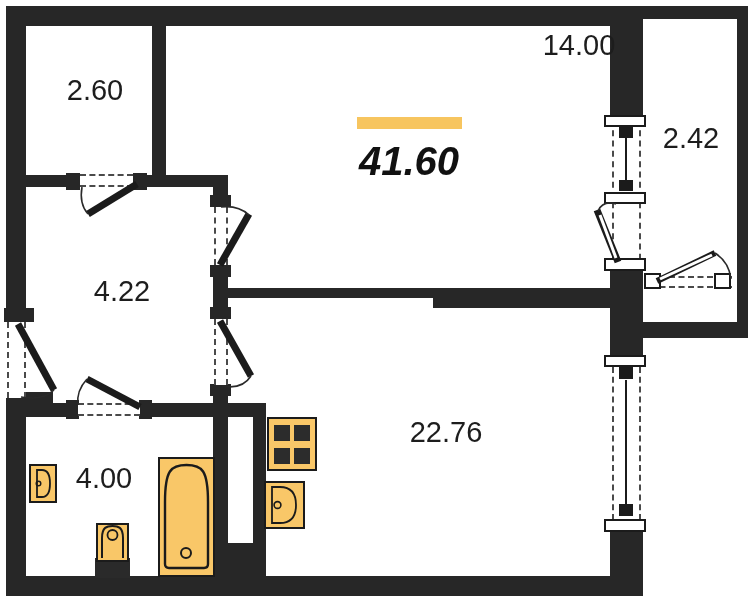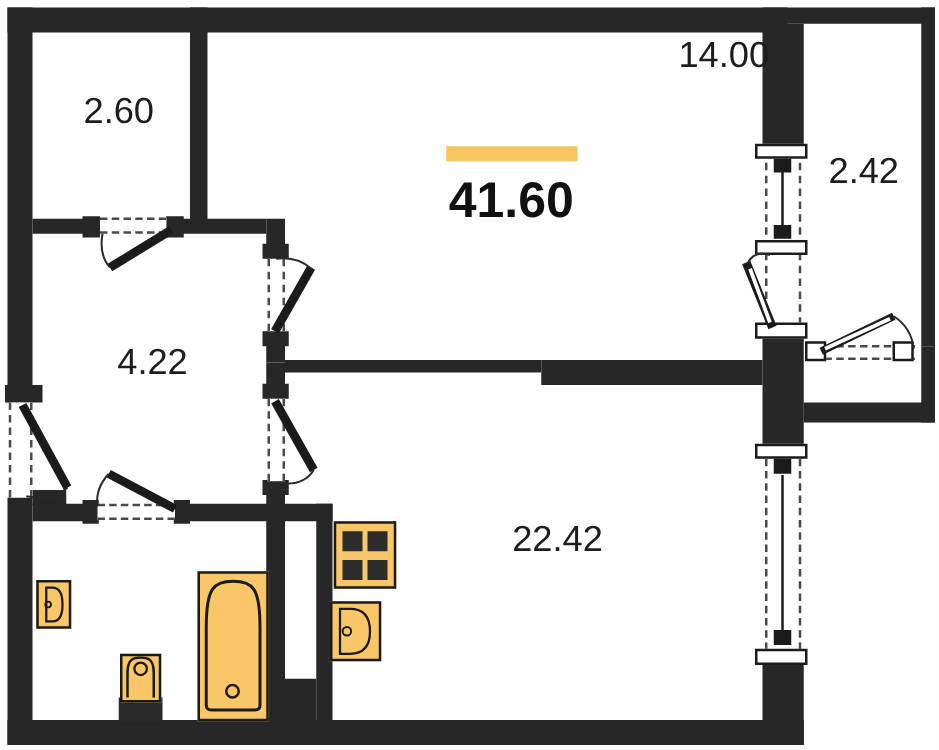--- a/index.html
+++ b/index.html
@@ -16,21 +16,21 @@
   .plate{position:absolute;box-sizing:border-box;background:#fff;border:2px solid var(--line,#1b1b1b);}
   .sq{position:absolute;background:var(--line,#1b1b1b);}
   .fixture{position:absolute;box-sizing:border-box;background:var(--fixture_fill,#F9C768);
     border:2px solid var(--line,#1b1b1b);}
   .fixture svg{position:absolute;left:0;top:0;}
   .burner{position:absolute;background:#2c2c2c;}
   .tank{position:absolute;background:#2a2a2a;}
   .rlabel{position:absolute;transform:translate(-50%,-50%);font-size:29px;
     color:#1d1d1d;white-space:nowrap;letter-spacing:0;}
   .total-num{position:absolute;transform:translate(-50%,-50%);font-size:40px;
-    font-weight:700;color:#111;white-space:nowrap;}
+    font-weight:700;color:#111;white-space:nowrap;font-style:italic;}
   .total-bar{position:absolute;background:var(--accent,#F7C55F);}
   svg.overlay{position:absolute;left:0;top:0;width:751px;height:600px;pointer-events:none;}
 </style>
 </head>
 <body>
 
 <div class="plan">
 
   <div class="wall" style="left:6px;top:6px;width:624px;height:20px"></div>
   <div class="wall" style="left:610px;top:6px;width:138px;height:13px"></div>
@@ -143,18 +143,19 @@
     <svg width="37" height="44" viewBox="0 0 37 44">
       <path d="M 6 4 L 14 4 Q 30 4 30 22 Q 30 40 14 40 L 6 40 Z" fill="none" stroke="#1b1b1b" stroke-width="1.8"></path>
       <circle cx="11.5" cy="22" r="3.4" fill="none" stroke="#1b1b1b" stroke-width="1.6"></circle>
     </svg>
   </div>
 
   <div class="rlabel" style="left:95px;top:90px">2.60</div>
   <div class="rlabel" style="left:579px;top:45px">14.00</div>
   <div class="rlabel" style="left:691px;top:138px">2.42</div>
   <div class="rlabel" style="left:122px;top:291px">4.22</div>
-  <div class="rlabel" style="left:446px;top:432px">22.42</div>
+  <div class="rlabel" style="left:104px;top:478px">4.00</div>
+  <div class="rlabel" style="left:446px;top:432px">22.76</div>
 
   <div class="total-bar" style="left:357px;top:117px;width:105px;height:12px"></div>
   <div class="total-num" style="left:409px;top:161px">41.60</div>
 
 </div>
 
 </body></html>

